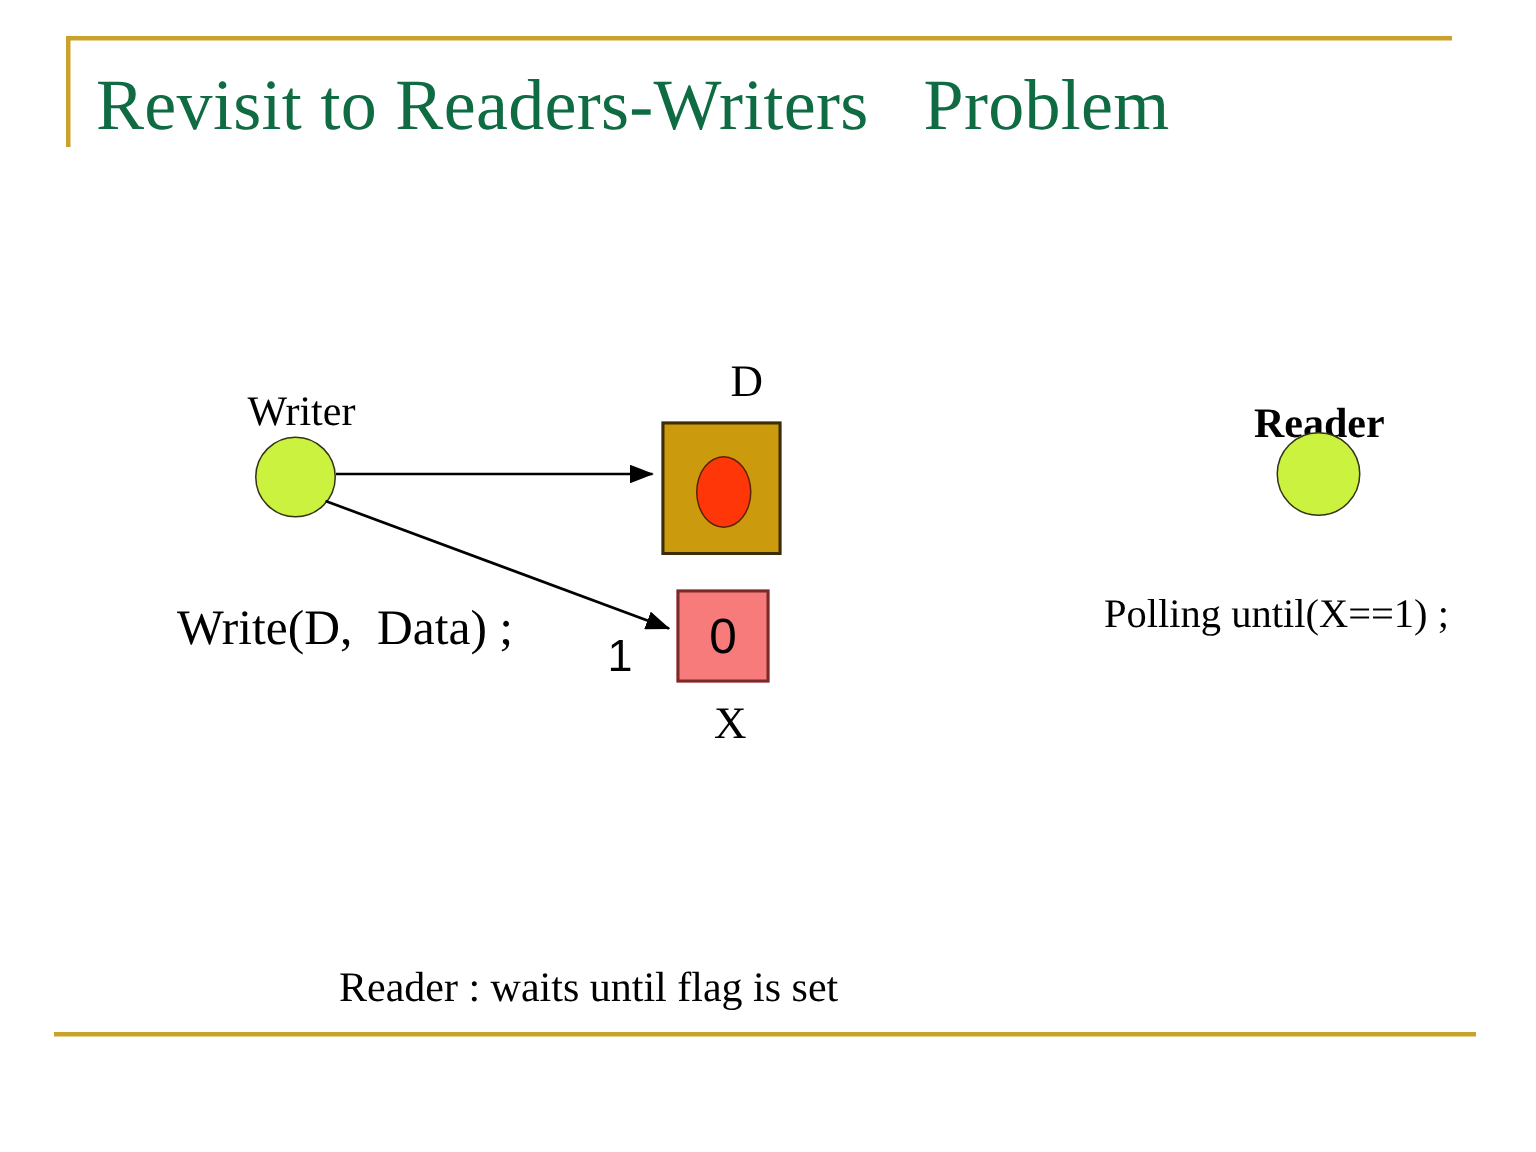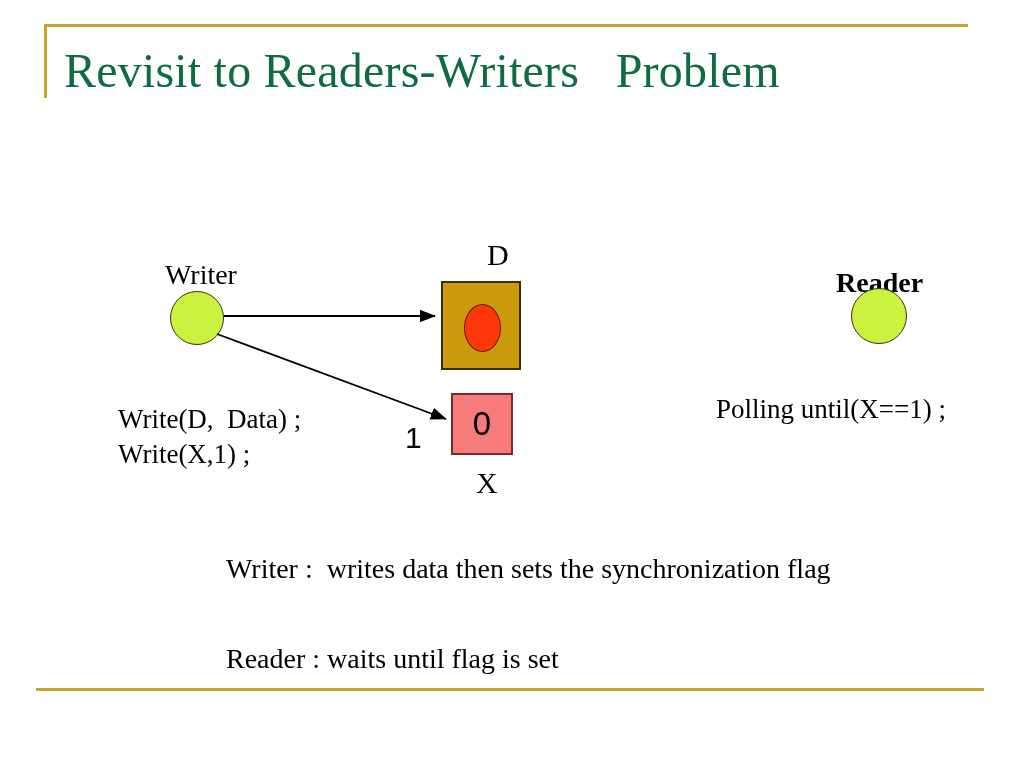--- a/index.html
+++ b/index.html
@@ -55,22 +55,22 @@
   }
 
   
   .txt {
     position: absolute;
     color: #000000;
     white-space: pre;
   }
   .lbl-role { font-size: 28px; margin-top: 37px; }
   .lbl-box  { font-size: 30px; }
-  .code     { font-size: 27px; line-height: 35px; }
-  .poll     { font-size: 27px; }
+  .code     { font-size: 33px; line-height: 35px; }
+  .poll     { font-size: 27px; margin-left: 20px; }
   .note     { font-size: 28px; }
   .num-one  {
     font-family: "Liberation Sans", "DejaVu Sans", sans-serif;
     font-size: 30px;
   }
 
   
   .circle {
     position: absolute;
     border-radius: 50%;
@@ -123,41 +123,39 @@
   <div class="rule-left"></div>
   <div class="rule-bottom"></div>
 
   <div class="title">Revisit to Readers-Writers   Problem</div>
 
   <div class="txt lbl-role" style="left:165px; top:222px;">Writer</div>
 
   <div class="circle" style="left:170px; top:291px; width:54px; height:54px;"></div>
 
   <div class="txt code" style="left:118px; top:402px;">Write(D,  Data) ;</div>
-  <div class="txt code" style="left:118px; top:437px;">Write(X,1) ;</div>
 
   <div class="txt lbl-box" style="left:487px; top:238px;">D</div>
 
   <div class="box-d" style="left:441px; top:281px; width:80px; height:89px;">
     <div class="ellipse-red" style="left:21px; top:21px; width:37px; height:48px;"></div>
   </div>
 
   <div class="box-x" style="left:451px; top:393px; width:62px; height:62px;">0</div>
 
   <div class="txt lbl-box" style="left:476px; top:466px;">X</div>
 
   <div class="txt num-one" style="left:405px; top:421px;">1</div>
 
   <div class="txt lbl-role" style="left:836px; top:230px;font-weight:bold;">Reader</div>
 
   <div class="circle" style="left:851px; top:288px; width:56px; height:56px;"></div>
 
   <div class="txt poll" style="left:716px; top:394px;">Polling until(X==1) ;</div>
 
-  <div class="txt note" style="left:226px; top:553px;">Writer :  writes data then sets the synchronization flag</div>
   <div class="txt note" style="left:226px; top:643px;">Reader : waits until flag is set</div>
 
   <svg class="arrows" viewBox="0 0 1024 768">
     <defs>
       <marker id="ah" markerWidth="9" markerHeight="7" refX="8.5" refY="3.5" orient="auto">
         <polygon points="0 0, 9 3.5, 0 7" fill="#000000"></polygon>
       </marker>
     </defs>
 
     <line x1="224" y1="316" x2="435" y2="316" stroke="#000000" stroke-width="1.8" marker-end="url(#ah)"></line>

